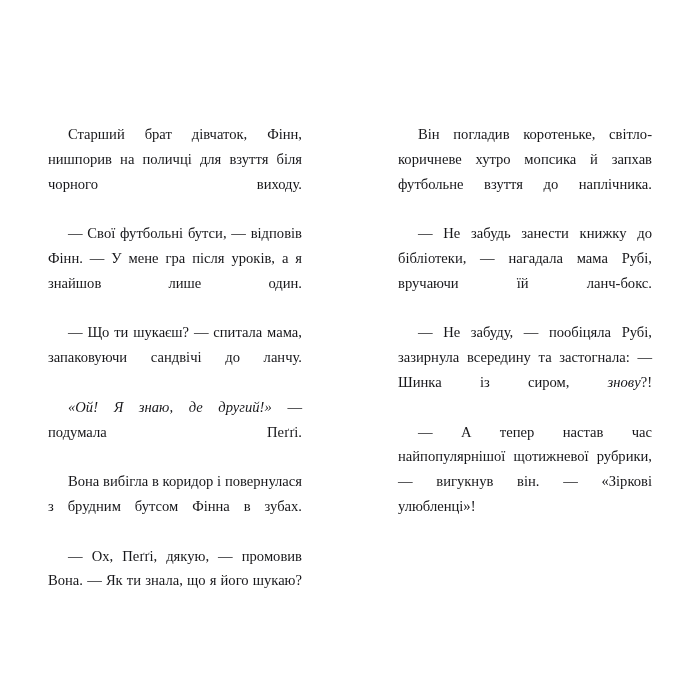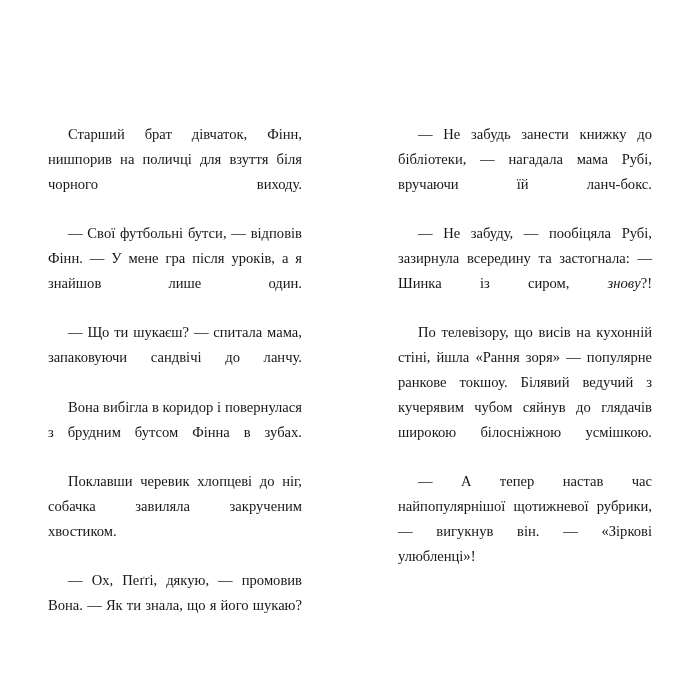--- a/index.html
+++ b/index.html
@@ -61,30 +61,30 @@
 </head>
 <body>
 
 <div class="spread">
 
   <div class="page">
     <div class="page-body">
         <p class="para"><span>Старший брат дівчаток, Фінн, нишпорив на поличці для взуття біля чорного виходу.</span></p>
         <p class="para"><span>— Свої футбольні бутси, — відповів Фінн. — У мене гра після уроків, а я знайшов лише один.</span></p>
         <p class="para"><span>— Що ти шукаєш? — спитала мама, запаковуючи сандвічі до ланчу.</span></p>
+        <p class="para"><em>«Ой! Я знаю, де другий!»</em><span> — подумала Пеґґі.</span></p>
         <p class="para"><span>Вона вибігла в коридор і повернулася з брудним бутсом Фінна в зубах.</span></p>
-        <p class="para"><span>Поклавши черевик хлопцеві до ніг, собачка завиляла закрученим хвостиком.</span></p>
         <p class="para"><span>— Ох, Пеґґі, дякую, — промовив Вона. — Як ти знала, що я його шукаю?</span></p>
       </div>
 
   </div>
 
   <div class="page">
     <div class="page-body">
+        <p class="para"><span>Він погладив коротеньке, світло-коричневе хутро мопсика й запхав футбольне взуття до наплічника.</span></p>
         <p class="para"><span>— Не забудь занести книжку до бібліотеки, — нагадала мама Рубі, вручаючи їй ланч-бокс.</span></p>
         <p class="para"><span>— Не забуду, — пообіцяла Рубі, зазирнула всередину та застогнала: — Шинка із сиром, </span><em>знову</em><span>?!</span></p>
-        <p class="para"><span>По телевізору, що висів на кухонній стіні, йшла «Рання зоря» — популярне ранкове токшоу. Білявий ведучий з кучерявим чубом сяйнув до глядачів широкою білосніжною усмішкою.</span></p>
         <p class="para"><span>— А тепер настав час найпопулярнішої щотижневої рубрики, — вигукнув він. — «Зіркові улюбленці»!</span></p>
       </div>
 
   </div>
 
 </div>
 
 </body></html>

